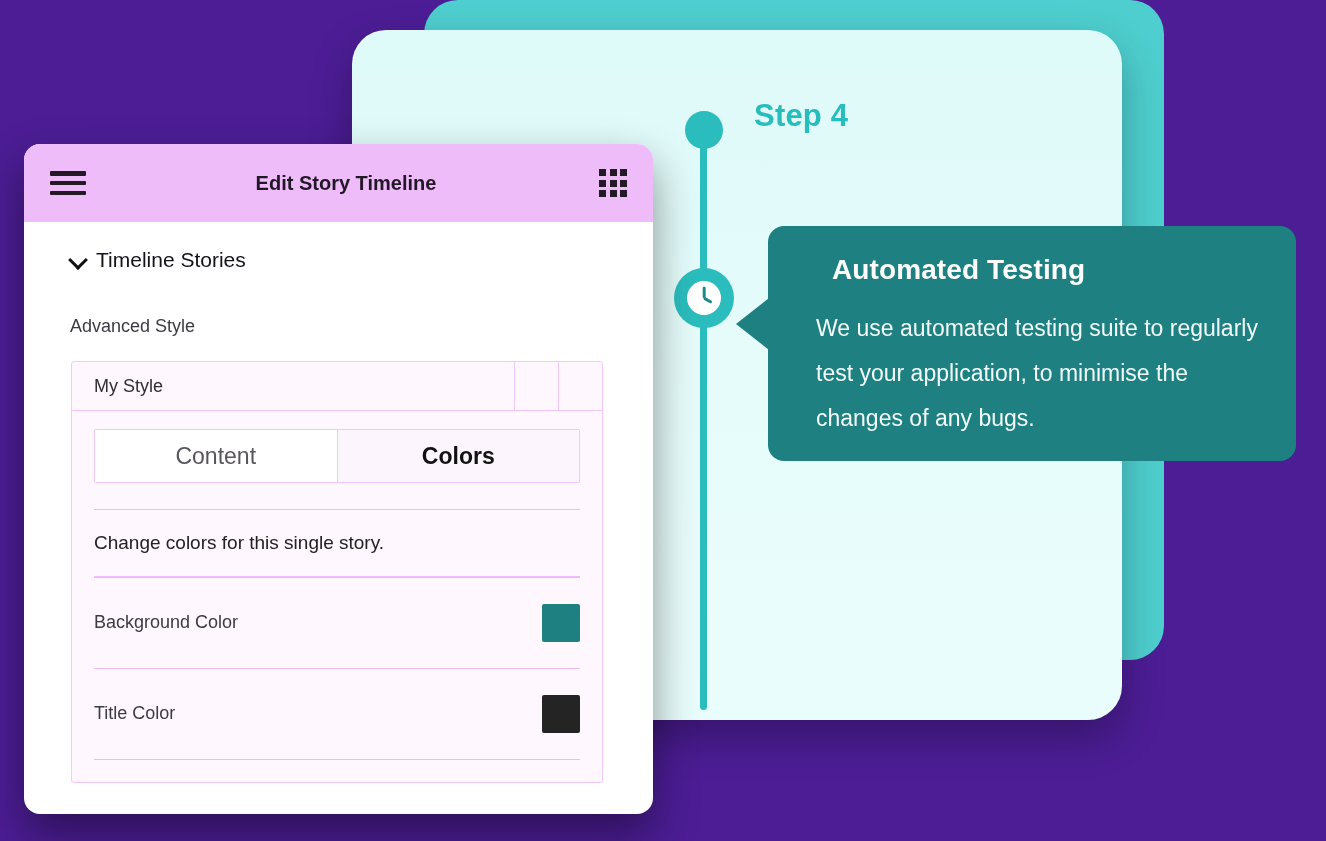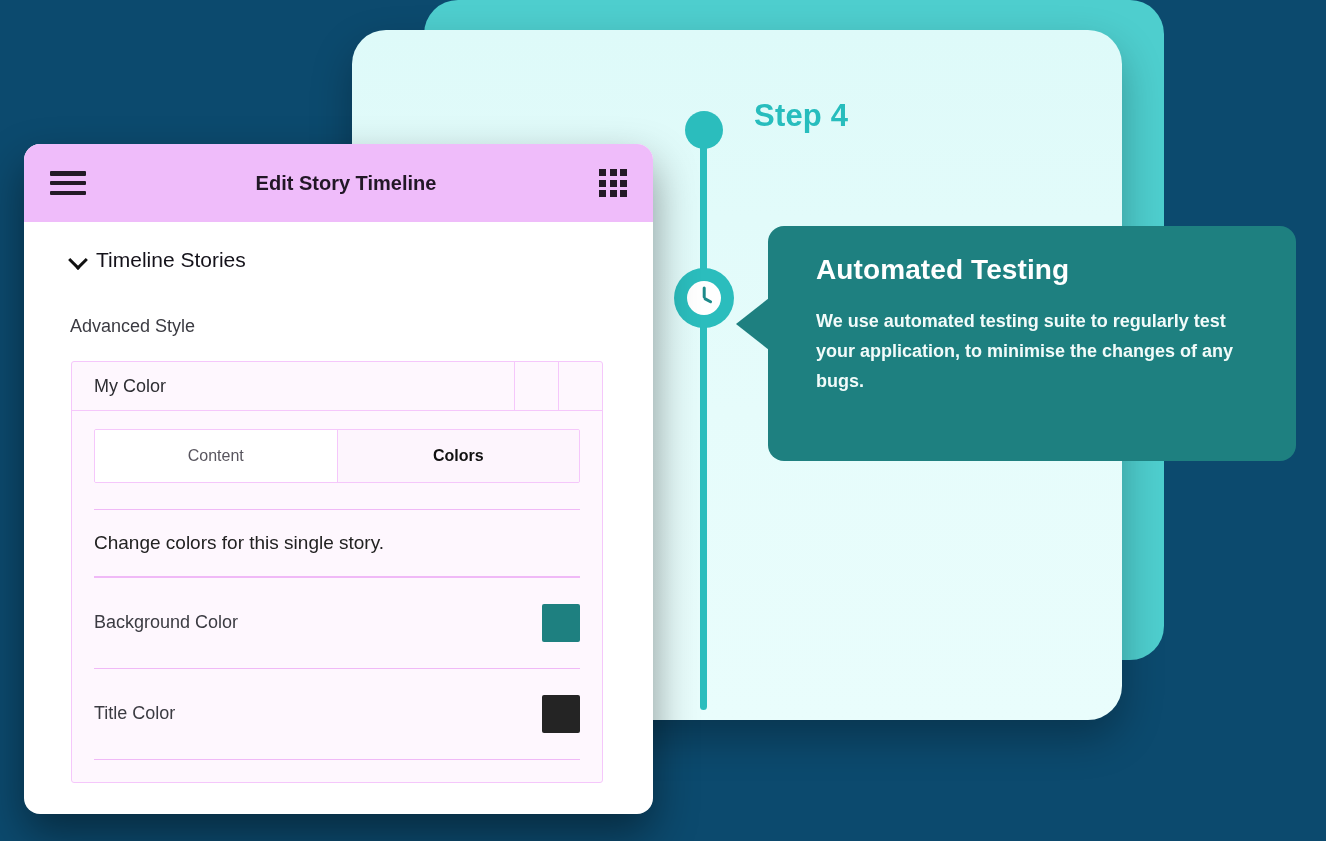--- a/index.html
+++ b/index.html
@@ -1,17 +1,17 @@
 <!DOCTYPE html>
 <html><head>
 <meta charset="utf-8">
 <style>
   html,body{margin:0;padding:0;background:#000;}
   body{width:1326px;height:841px;overflow:hidden;font-family:"Liberation Sans",sans-serif;}
-  .stage{position:relative;width:1326px;height:841px;background:#0c4a6e;}
+  .stage{position:relative;width:1326px;height:841px;background:#4c1d95;}
 
   
   .card-back{
     position:absolute;left:424px;top:0px;width:740px;height:660px;
     background:#4ECECE;border-radius:34px;
   }
   .card-mint{
     position:absolute;left:352px;top:30px;width:770px;height:690px;
     background:#E2FBFA;
     background-image:linear-gradient(180deg,#DEFAF9 0%,#E6FCFB 55%,#E9FDFC 100%);
@@ -39,22 +39,22 @@
   .bubble{
     position:absolute;left:768px;top:226px;width:528px;height:235px;
     background:#1E8080;border-radius:16px;color:#fff;
     box-sizing:border-box;padding:28px 36px 0 48px;
   }
   .bubble:before{
     content:"";position:absolute;left:-32px;top:72px;
     width:0;height:0;border-top:26px solid transparent;border-bottom:26px solid transparent;
     border-right:33px solid #1E8080;
   }
-  .bubble-title{font-size:28px;font-weight:bold;letter-spacing:.1px;margin:0 0 20px 0;}
-  .bubble-body{font-size:18px;line-height:30px;color:#F2FBFA;font-weight:bold;max-width:450px;}
+  .bubble-title{font-size:28px;font-weight:bold;letter-spacing:.1px;margin:0 0 20px 16px;}
+  .bubble-body{font-size:23px;line-height:45px;color:#F2FBFA;font-weight:normal;max-width:450px;}
 
   
   .panel{
     position:absolute;left:24px;top:144px;width:629px;height:670px;
     background:#fff;border-radius:16px;overflow:hidden;
     box-shadow:0 20px 44px rgba(0,0,0,.42);
   }
   .panel-header{
     height:78px;background:#EFBCFA;display:flex;align-items:center;
     padding:0 26px;box-sizing:border-box;position:relative;
@@ -80,21 +80,21 @@
   .field-label{padding:44px 0 0 46px;font-size:18px;color:#3b3b42;}
 
   .story-box{margin:24px 0 0 47px;width:532px;border:1.5px solid #F5C7FB;border-radius:3px;background:#FEF7FE;box-sizing:border-box;}
   .story-head{display:flex;height:48px;border-bottom:1.5px solid #F5C7FB;}
   .story-name{flex:1;display:flex;align-items:center;padding-left:22px;font-size:18px;color:#2e2e33;border-right:1.5px solid #F5C7FB;}
   .story-cell{width:43px;border-right:1.5px solid #F5C7FB;}
   .story-cell.last{border-right:none;}
 
   .story-inner{padding:18px 22px 22px 22px;}
   .tabs{display:flex;border:1.5px solid #F5C7FB;border-radius:2px;overflow:hidden;}
-  .tab{flex:1;height:52px;display:flex;align-items:center;justify-content:center;font-size:16px;color:#58555e;background:#fff;border-right:1.5px solid #F5C7FB;cursor:pointer;}
+  .tab{flex:1;height:52px;display:flex;align-items:center;justify-content:center;font-size:23px;color:#58555e;background:#fff;border-right:1.5px solid #F5C7FB;cursor:pointer;}
   .tab.active{background:#FDF5FD;color:#111;font-weight:bold;border-right:none;}
   .tab:last-child{border-right:none;}
 
   .divider{height:1.3px;background:#F0B9F7;margin:26px 0 0 0;}
   .desc{font-size:19px;color:#222;padding:22px 0 22px 0;}
   .color-row{display:flex;align-items:center;justify-content:space-between;padding:26px 0 26px 0;}
   .color-label{font-size:18px;color:#3b3b42;}
   .swatch{width:38px;height:38px;border-radius:2px;}
 </style>
 </head>
@@ -150,21 +150,21 @@
       <div class="section-row">
         <div class="chev"></div>
         <div class="section-title">Timeline Stories</div>
       </div>
 
       <div class="field-label">Advanced Style</div>
 
       <div class="story-box">
 
         <div class="story-head">
-          <div class="story-name">My Color</div>
+          <div class="story-name">My Style</div>
           <div class="story-cell"></div>
           <div class="story-cell last"></div>
         </div>
 
         <div class="story-inner">
 
           <div class="tabs">
             <div class="tab">Content</div>
             <div class="tab active">Colors</div>
           </div>

